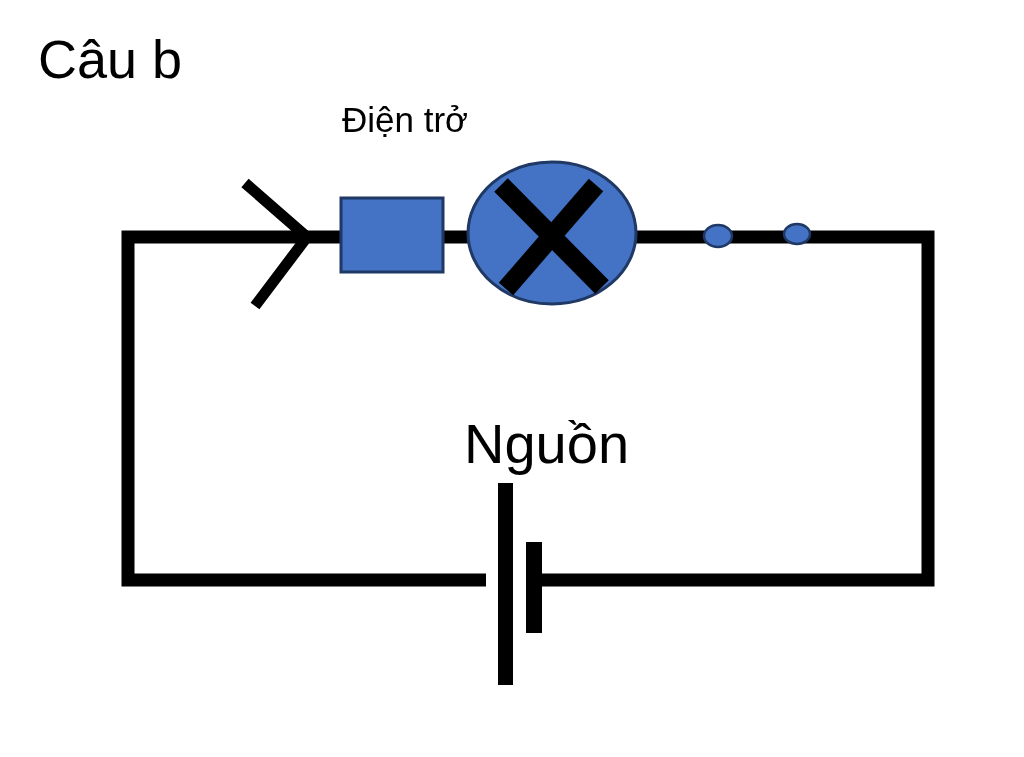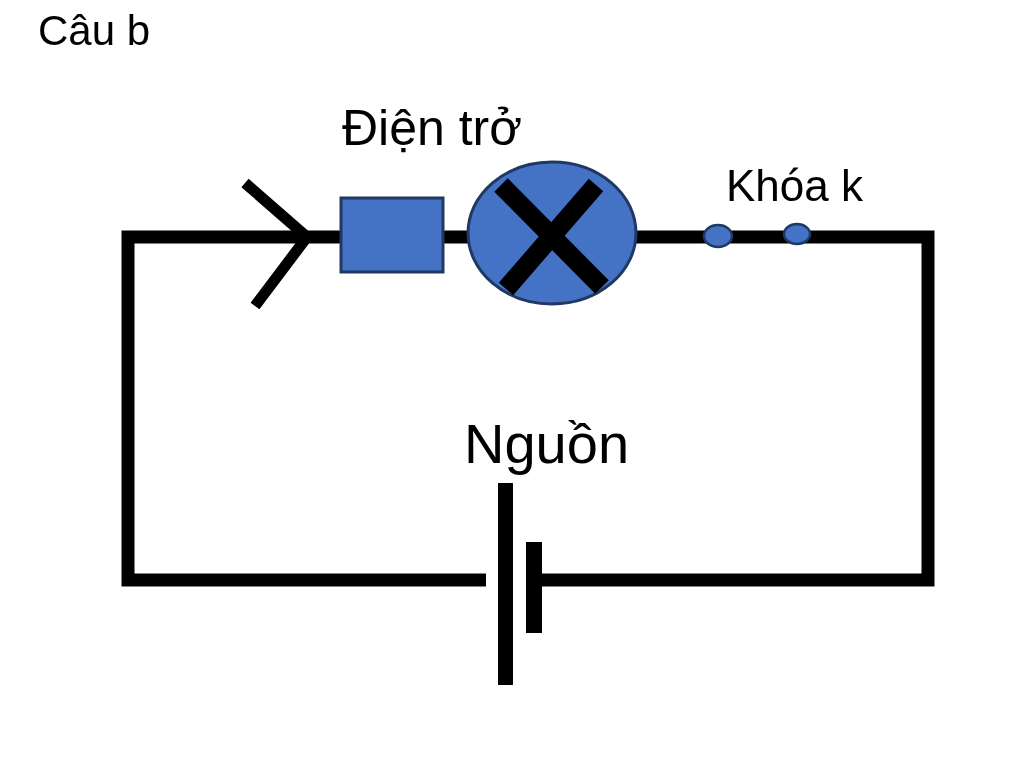--- a/index.html
+++ b/index.html
@@ -20,26 +20,26 @@
     width: 1024px; height: 757px;
   }
   .diagram-label {
     position: absolute;
     color: #000000;
     white-space: nowrap;
     line-height: 1.15;
   }
   .page-title {
     position: absolute;
-    left: 38px; top: 7px;
-    font-size: 42px;
+    left: 38px; top: 28px;
+    font-size: 54px;
     color: #000000;
     white-space: nowrap;
   }
-  .label-resistor { left: 342px; top: 100px; font-size: 50px; }
+  .label-resistor { left: 342px; top: 100px; font-size: 35px; }
   .label-switch   { left: 726px; top: 161px; font-size: 44px; }
   .label-source   { left: 464px; top: 412px; font-size: 56px; }
 </style>
 </head>
 <body>
 
 <div class="page">
 
   <div class="page-title">Câu b</div>
 
@@ -57,17 +57,16 @@
 
     <ellipse cx="718" cy="236" rx="14" ry="11" stroke-width="2.5" fill="#4472C4" stroke="#1F3864"></ellipse>
     <ellipse cx="797" cy="234" rx="13" ry="10" stroke-width="2.5" fill="#4472C4" stroke="#1F3864"></ellipse>
 
     <rect x="498" y="483" width="15" height="202" fill="#000000"></rect>
     <rect x="526" y="542" width="16" height="91" fill="#000000"></rect>
   </svg>
 
   <div class="diagram-label label-resistor">Điện trở</div>
 
-  <div class="diagram-label label-switch">Khóa k</div>
 
   <div class="diagram-label label-source">Nguồn</div>
 
 </div>
 
 </body></html>

